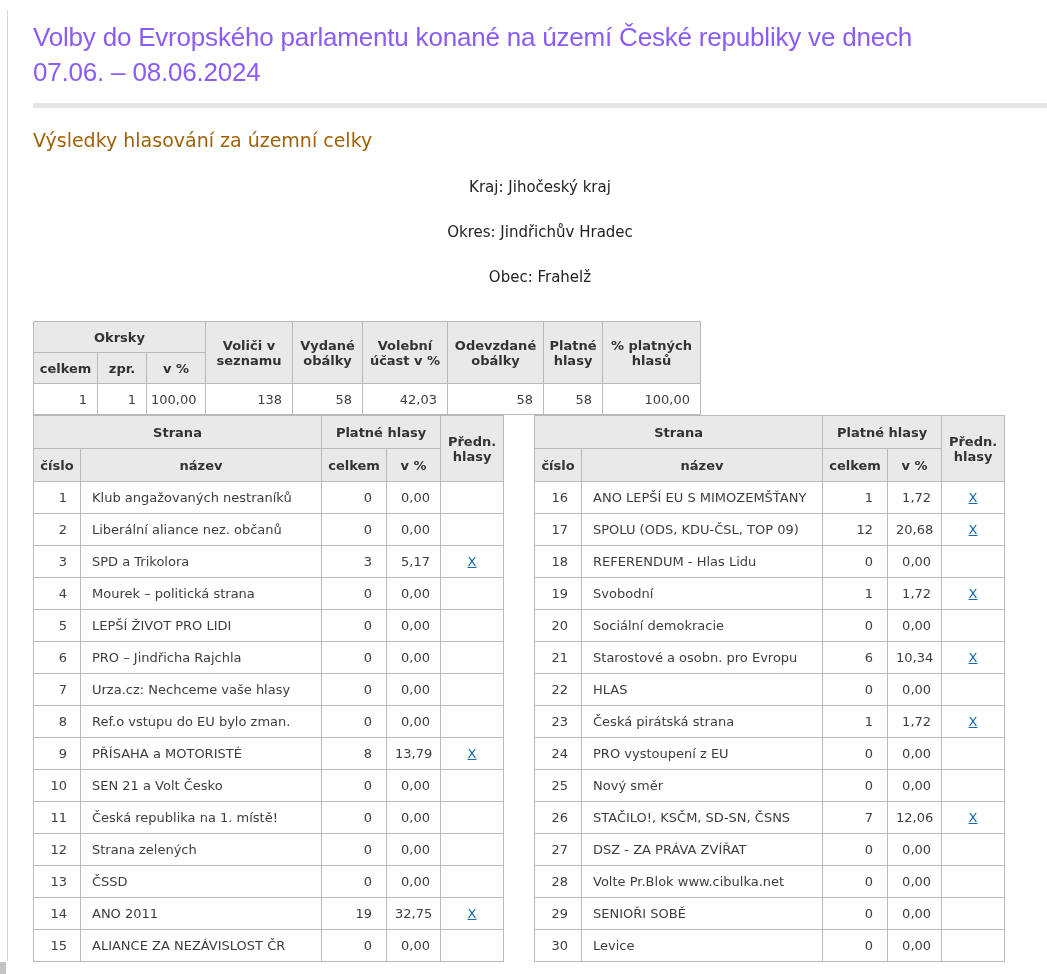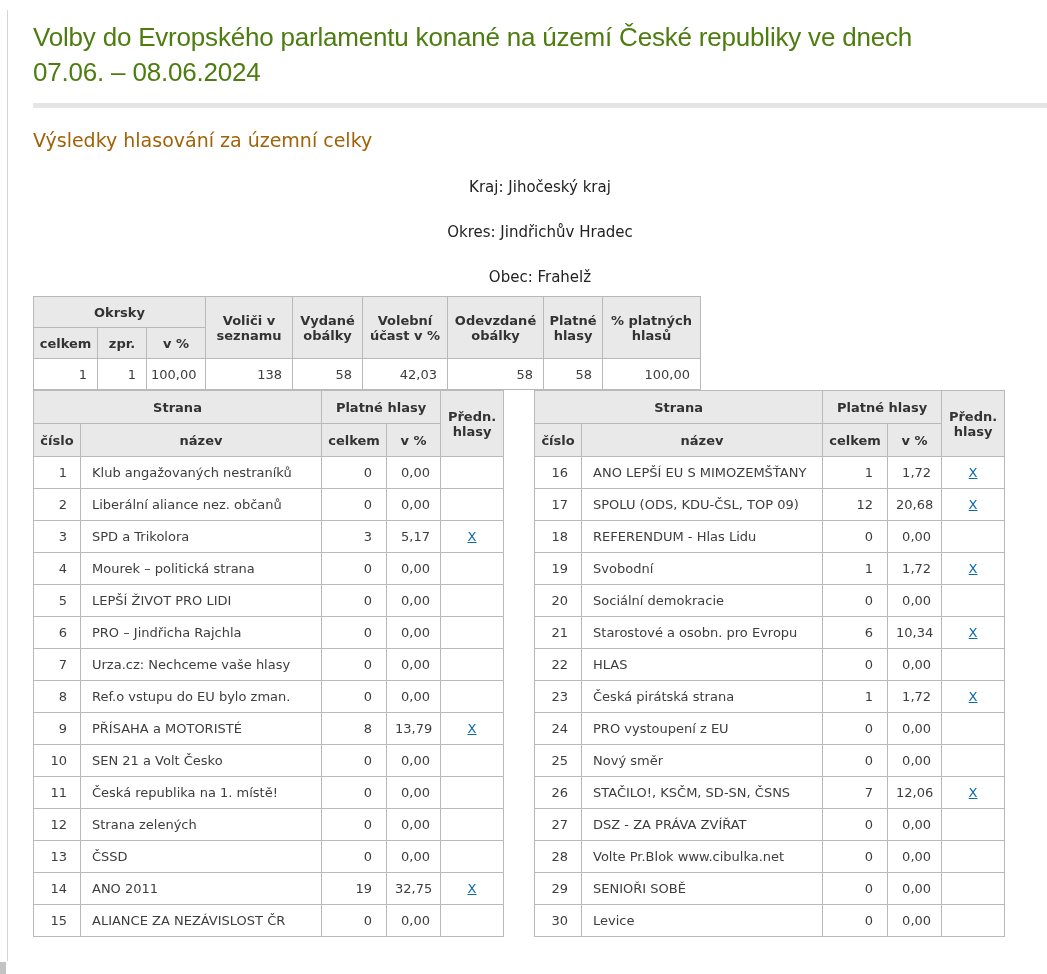--- a/index.html
+++ b/index.html
@@ -20,41 +20,41 @@
     position: absolute; left: 0; bottom: 0;
     width: 6px; height: 12px; background: #c3c3c3;
   }
   .content { position: absolute; left: 33px; top: 0; width: 1014px; }
 
   h1.page-title {
     margin: 20px 0 0 0;
     font-family: "Liberation Sans", sans-serif;
     font-size: 26px; line-height: 35px;
     font-weight: 400; letter-spacing: -0.2px;
-    color: #4d7c0f;
+    color: #8b5cf6;
   }
   .divider { margin-top: 13px; height: 5px; width: 1014px; background: #e5e5e5; }
 
   h2.results-heading {
     margin: 21px 0 0 0;
     font-family: "DejaVu Sans", sans-serif;
     font-size: 19px; font-weight: 400; color: #a16207;
   }
   .info-line { margin-top: 27px; font-size: 15px; color: #222; text-align: center; }
 
   table { border-collapse: collapse; table-layout: fixed; background: #fff; }
   table, th, td { border: 1px solid #b9b9b9; }
   table { border-color: #9c9c9c; }
   th {
     background: #e9e9e9; font-size: 13px; font-weight: bold; color: #333;
     padding: 5px 4px; text-align: center; vertical-align: middle;
   }
   td { font-size: 13px; color: #3d3d3d; padding: 0 4px; height: 31px; vertical-align: middle; background: #fff; }
 
-  .summary-table { margin-top: 10px; width: 667px; }
+  .summary-table { margin-top: 35px; width: 667px; }
   .summary-table td { text-align: right; padding-right: 10px; }
   .summary-table th { height: 31px; }
 
   .party-tables { display: flex; gap: 30px; }
   .party-table { width: 470px; }
   .party-table th { height: 33px; }
   .party-table td { height: 32px; }
   td.num-cell   { text-align: right; padding-right: 13px; }
   td.name-cell  { text-align: left;  padding-left: 11px; }
   td.votes-cell { text-align: right; padding-right: 14px; }

